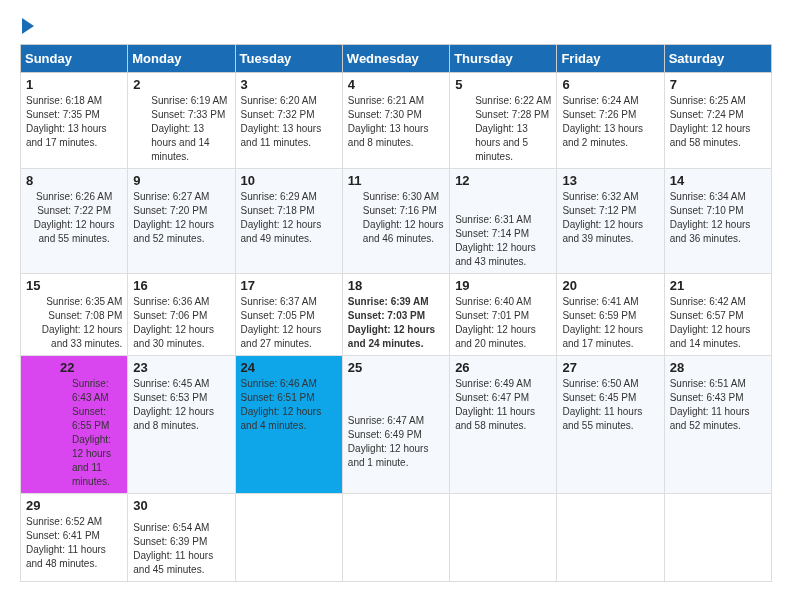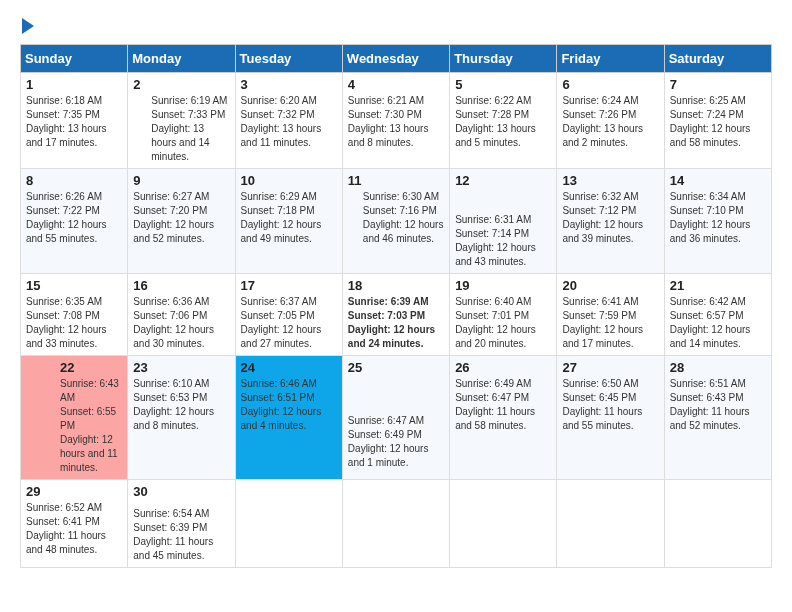--- a/index.html
+++ b/index.html
@@ -147,41 +147,41 @@
 Daylight: 13 hours and 11 minutes.</div>
         </td>
         <td>
           <span class="day-number">4</span>
           <div class="day-info" style="white-space: pre-line;">Sunrise: 6:21 AM
 Sunset: 7:30 PM
 Daylight: 13 hours and 8 minutes.</div>
         </td>
         <td>
           <span class="day-number">5</span>
-          <div class="day-info" style="white-space: pre-line;">Sunrise: 6:22 AM
+          <div class="day-info" style="white-space: pre-line; margin-left: 20px;">Sunrise: 6:22 AM
 Sunset: 7:28 PM
 Daylight: 13 hours and 5 minutes.</div>
         </td>
         <td>
           <span class="day-number">6</span>
           <div class="day-info" style="white-space: pre-line;">Sunrise: 6:24 AM
 Sunset: 7:26 PM
 Daylight: 13 hours and 2 minutes.</div>
         </td>
         <td>
           <span class="day-number">7</span>
           <div class="day-info" style="white-space: pre-line;">Sunrise: 6:25 AM
 Sunset: 7:24 PM
 Daylight: 12 hours and 58 minutes.</div>
         </td>
       </tr>
       <tr>
         <td style="background-color: rgb(245, 248, 252);">
           <span class="day-number">8</span>
-          <div class="day-info" style="white-space: pre-line;">Sunrise: 6:26 AM
+          <div class="day-info" style="white-space: pre-line; text-align: center;">Sunrise: 6:26 AM
 Sunset: 7:22 PM
 Daylight: 12 hours and 55 minutes.</div>
         </td>
         <td style="background-color: rgb(245, 248, 252);">
           <span class="day-number">9</span>
           <div class="day-info" style="white-space: pre-line;">Sunrise: 6:27 AM
 Sunset: 7:20 PM
 Daylight: 12 hours and 52 minutes.</div>
         </td>
         <td style="background-color: rgb(245, 248, 252);">
@@ -211,21 +211,21 @@
         <td style="background-color: rgb(245, 248, 252);">
           <span class="day-number">14</span>
           <div class="day-info" style="white-space: pre-line;">Sunrise: 6:34 AM
 Sunset: 7:10 PM
 Daylight: 12 hours and 36 minutes.</div>
         </td>
       </tr>
       <tr>
         <td>
           <span class="day-number">15</span>
-          <div class="day-info" style="white-space: pre-line;">Sunrise: 6:35 AM
+          <div class="day-info" style="white-space: pre-line; text-align: right;">Sunrise: 6:35 AM
 Sunset: 7:08 PM
 Daylight: 12 hours and 33 minutes.</div>
         </td>
         <td>
           <span class="day-number">16</span>
           <div class="day-info" style="white-space: pre-line;">Sunrise: 6:36 AM
 Sunset: 7:06 PM
 Daylight: 12 hours and 30 minutes.</div>
         </td>
         <td>
@@ -242,40 +242,40 @@
         </td>
         <td>
           <span class="day-number">19</span>
           <div class="day-info" style="white-space: pre-line;">Sunrise: 6:40 AM
 Sunset: 7:01 PM
 Daylight: 12 hours and 20 minutes.</div>
         </td>
         <td>
           <span class="day-number">20</span>
           <div class="day-info" style="white-space: pre-line;">Sunrise: 6:41 AM
-Sunset: 7:59 PM
+Sunset: 6:59 PM
 Daylight: 12 hours and 17 minutes.</div>
         </td>
         <td>
           <span class="day-number">21</span>
           <div class="day-info" style="white-space: pre-line;">Sunrise: 6:42 AM
 Sunset: 6:57 PM
 Daylight: 12 hours and 14 minutes.</div>
         </td>
       </tr>
       <tr>
-        <td style="background-color: #fca5a5; padding-left: 39px;">
+        <td style="background-color: #d946ef; padding-left: 39px;">
           <span class="day-number">22</span>
-          <div class="day-info" style="white-space: pre-line;">Sunrise: 6:43 AM
+          <div class="day-info" style="white-space: pre-line; margin-left: 12px;">Sunrise: 6:43 AM
 Sunset: 6:55 PM
 Daylight: 12 hours and 11 minutes.</div>
         </td>
         <td style="background-color: rgb(245, 248, 252);">
           <span class="day-number">23</span>
-          <div class="day-info" style="white-space: pre-line;">Sunrise: 6:10 AM
+          <div class="day-info" style="white-space: pre-line;">Sunrise: 6:45 AM
 Sunset: 6:53 PM
 Daylight: 12 hours and 8 minutes.</div>
         </td>
         <td style="background-color: #0ea5e9;">
           <span class="day-number">24</span>
           <div class="day-info" style="white-space: pre-line;">Sunrise: 6:46 AM
 Sunset: 6:51 PM
 Daylight: 12 hours and 4 minutes.</div>
         </td>
         <td style="background-color: rgb(245, 248, 252);">

